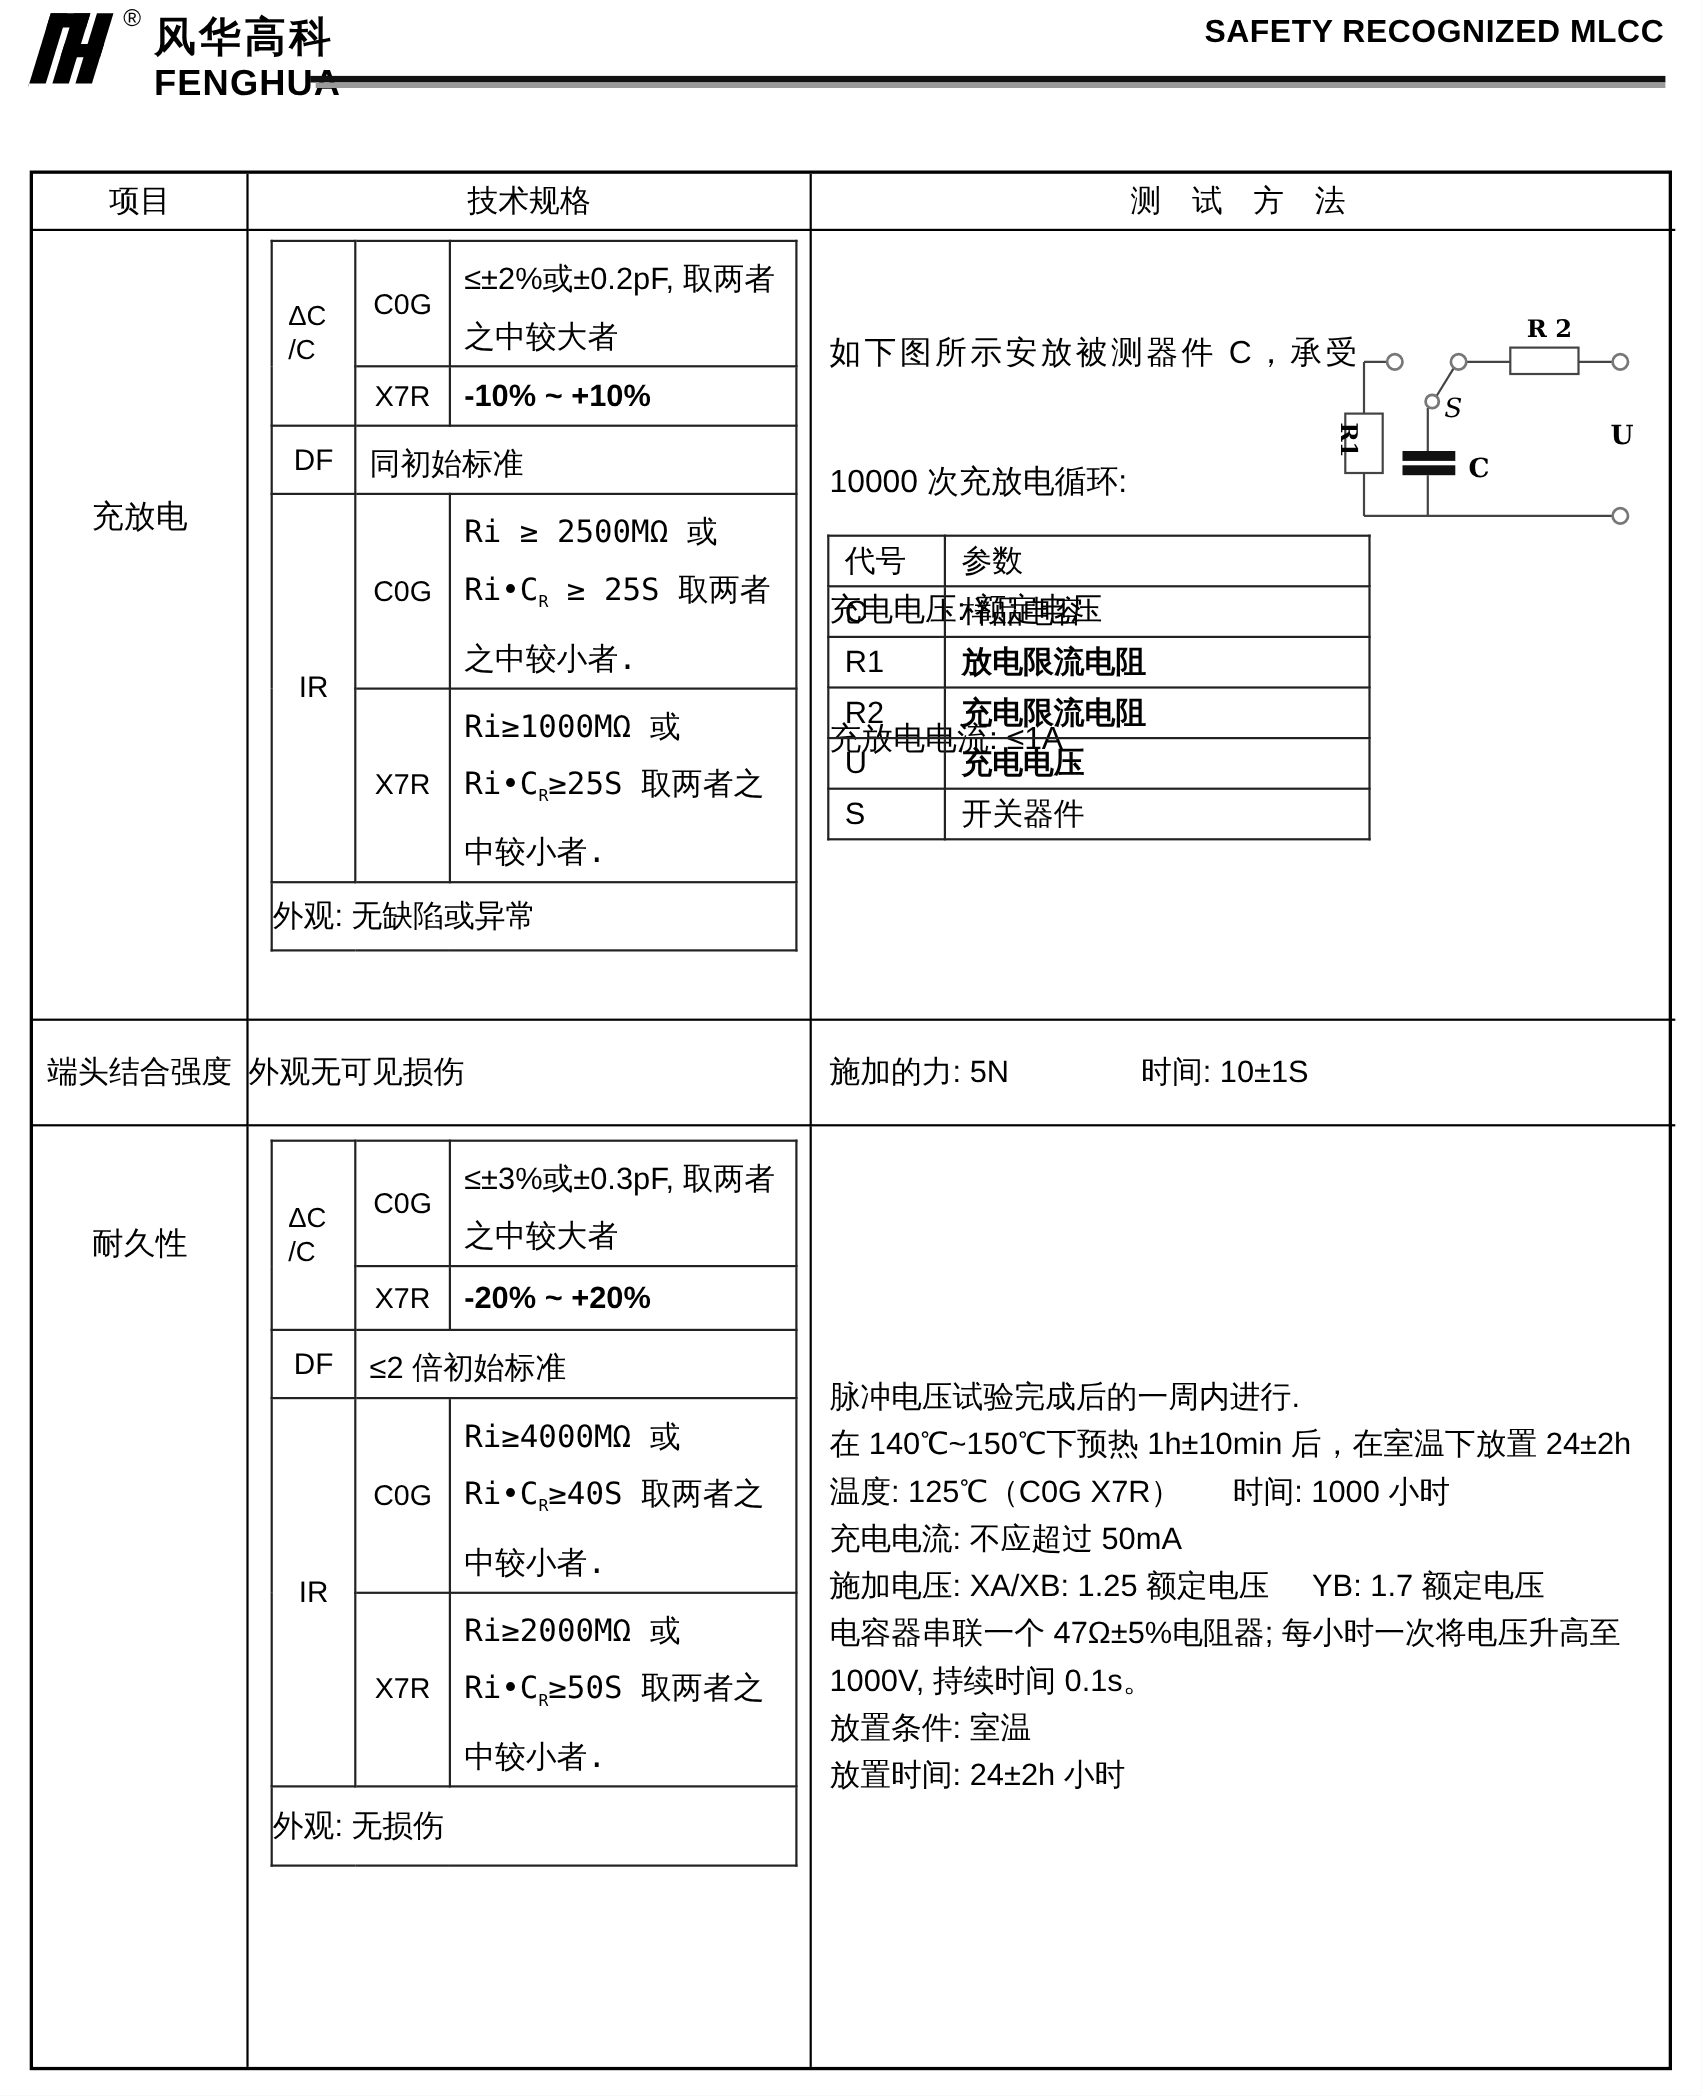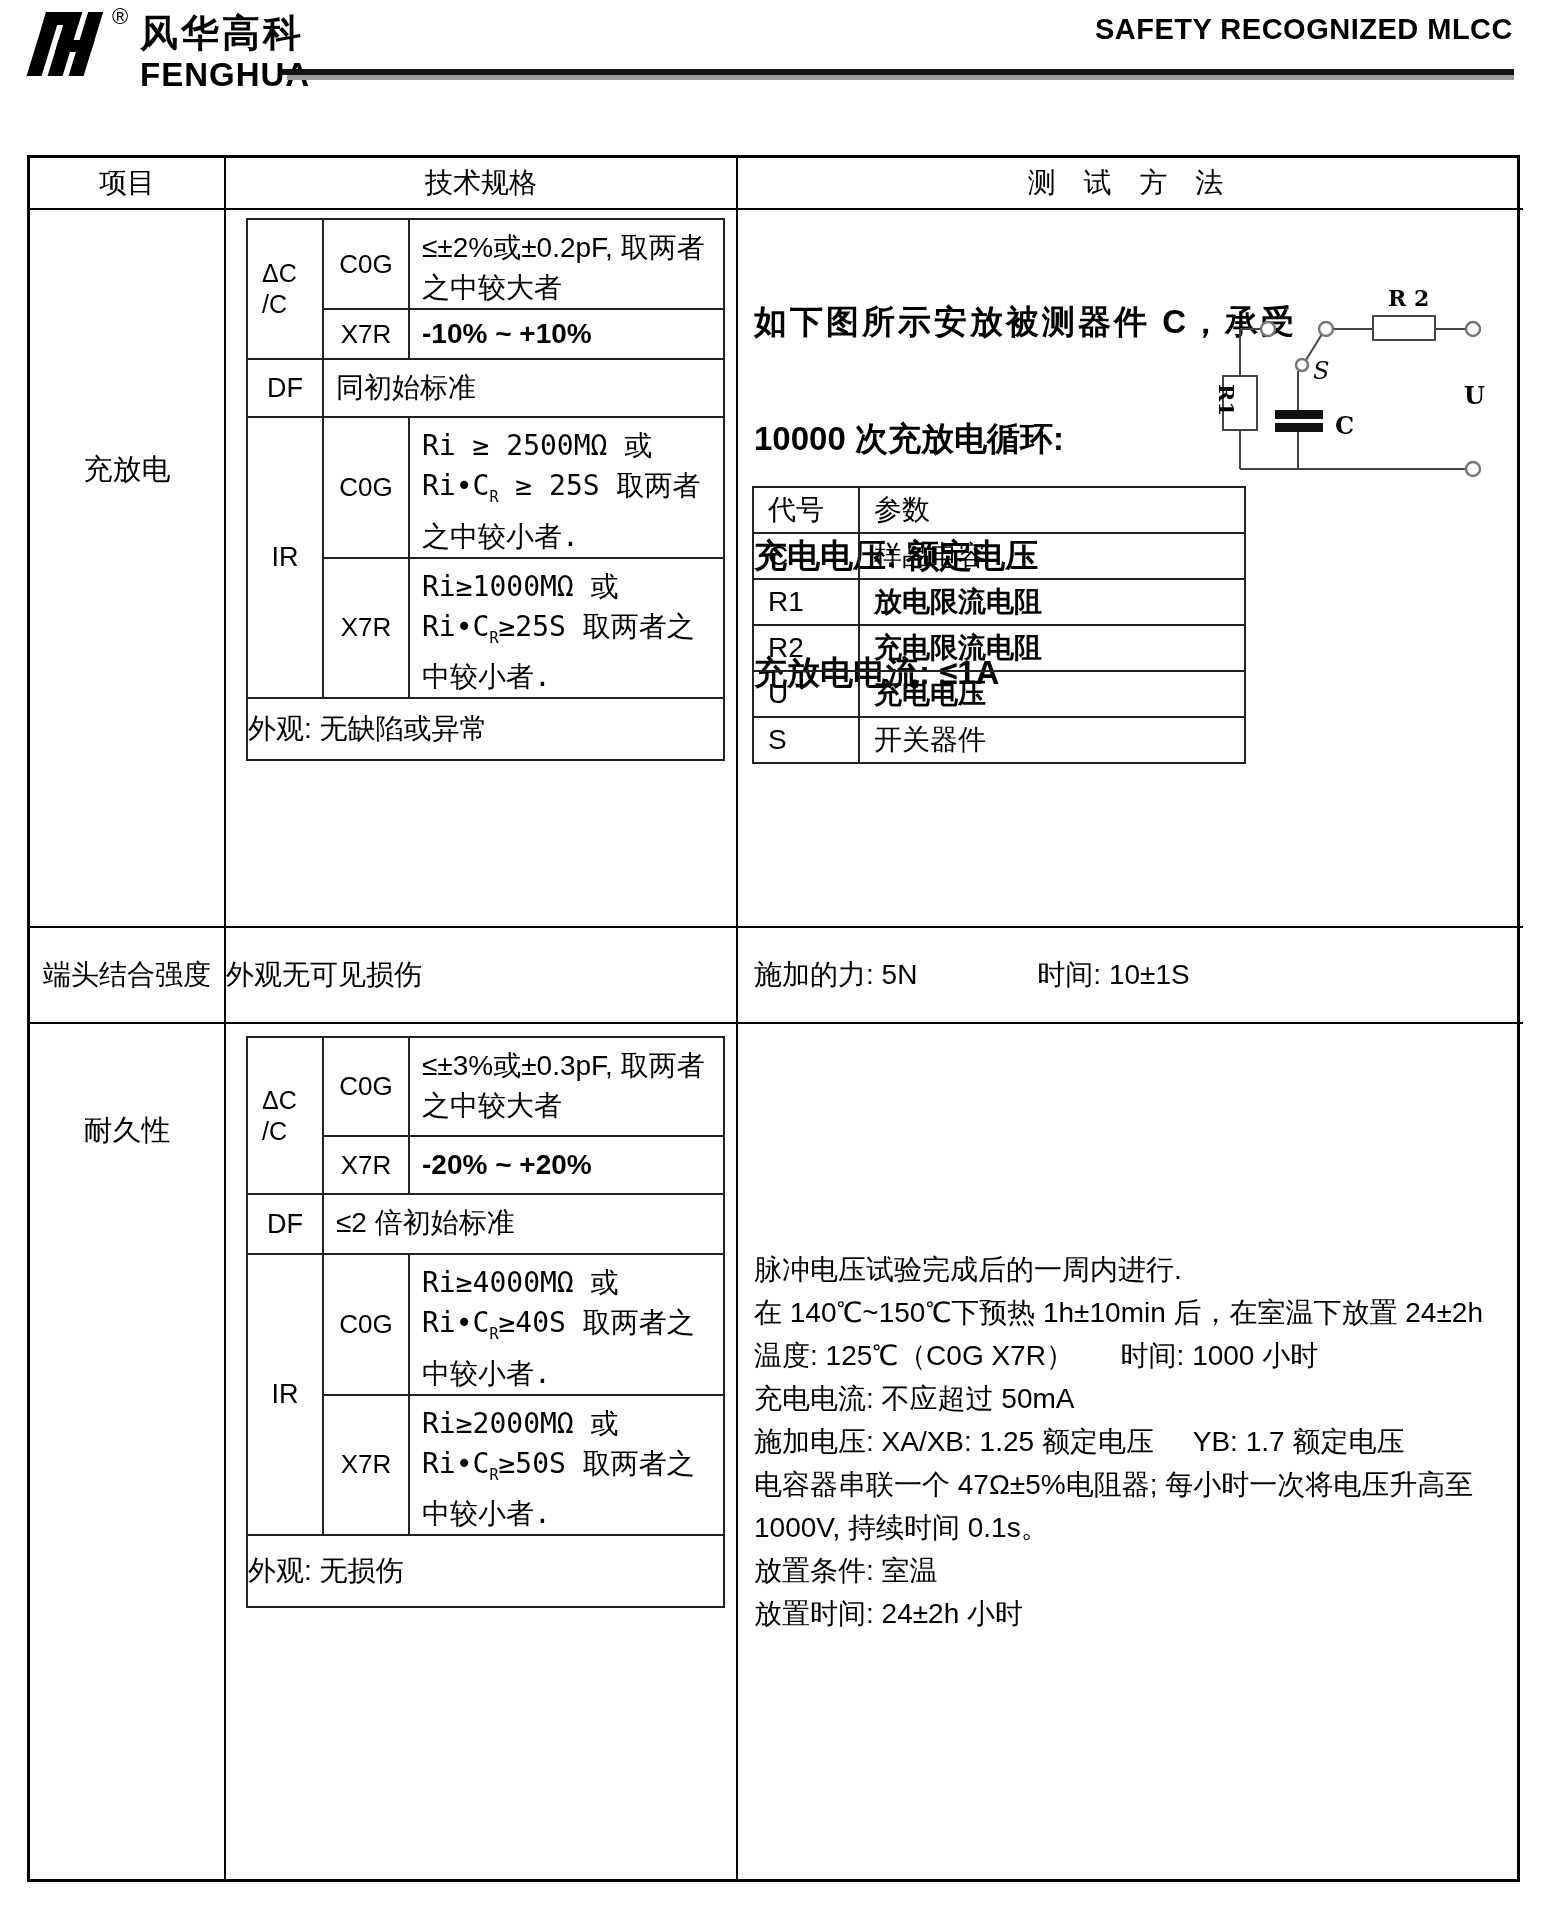--- a/index.html
+++ b/index.html
@@ -40,29 +40,29 @@
   .spec-table { border-collapse:collapse; margin:8px 0 0 20px; table-layout:fixed; width:477px; }
   .spec-table td { border:2px solid #222; }
   .t2 { margin-top:12px; }
   .t1 .ra{height:87px} .t1 .rb{height:50px} .t1 .rc{height:58px}
   .t1 .rd{height:90px} .t1 .re{height:80px} .t1 .rf{height:62px}
   .t2 .ra{height:99px} .t2 .rb{height:58px} .t2 .rc{height:60px}
   .t2 .rd{height:94px} .t2 .re{height:93px} .t2 .rf{height:72px}
   td.lbl { text-align:center; font-size:27px; vertical-align:middle; }
   .dc-lbl div { text-align:left; padding-left:14px; font-size:25px; line-height:31px; }
   td.sub-lbl { text-align:center; font-size:26px; vertical-align:middle; }
-  td.val { font-size:28px; padding:8px 6px 0 12px; vertical-align:top; line-height:40px; }
+  td.val { font-size:28px; padding:8px 6px 0 12px; vertical-align:top; line-height:52px; }
   td.val.mid { vertical-align:middle; padding-top:0; }
   .bold { font-weight:bold; }
   .ir-val { font-family:"DejaVu Sans Mono","Liberation Sans",sans-serif; font-size:26px; line-height:42px; padding-top:6px; }
   .ir-val sub { font-size:15px; }
   td.app { font-size:28px; vertical-align:middle; }
 
   
-  .m1-lines { padding:14px 0 0 16px; font-size:33px; line-height:39px; white-space:pre;font-weight:bold; }
+  .m1-lines { padding:14px 0 0 16px; font-size:29px; line-height:39px; white-space:pre; }
   .spaced { letter-spacing:3px; }
   .circuit { position:absolute; top:16px; right:4px; }
   .codes { position:absolute; left:14px; top:276px; border-collapse:collapse; width:492px; table-layout:fixed; }
   .codes td { border:2px solid #222; height:46px; font-size:28px; padding-left:14px; vertical-align:middle; }
   .param-bold { font-weight:bold; }
   .param-serif { font-family:"Liberation Serif", serif; }
   .m2 { display:flex; align-items:center; height:100%; padding-left:16px; font-size:28px; }
   .m2-time { margin-left:120px; }
   .spec2 { display:flex; align-items:center; height:100%; font-size:28px; }
   .m3-lines { padding:224px 30px 0 16px; font-size:28px; line-height:43px; }

